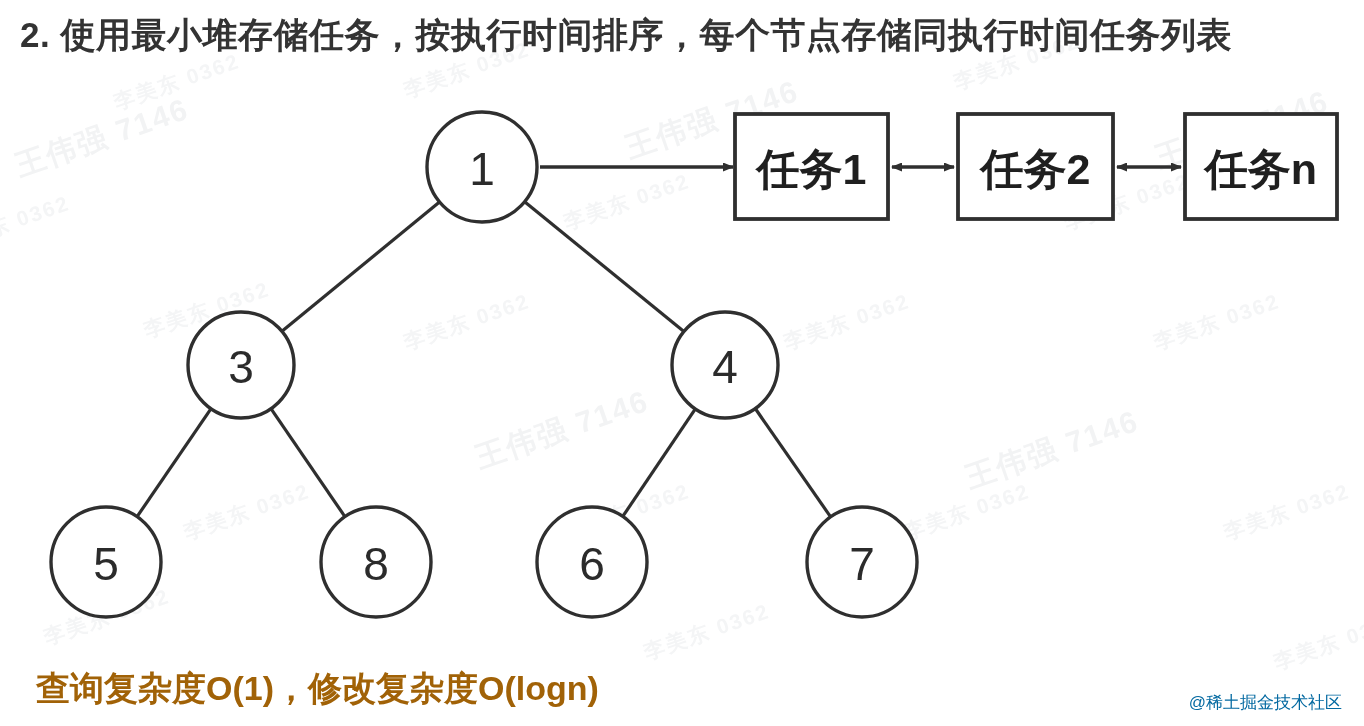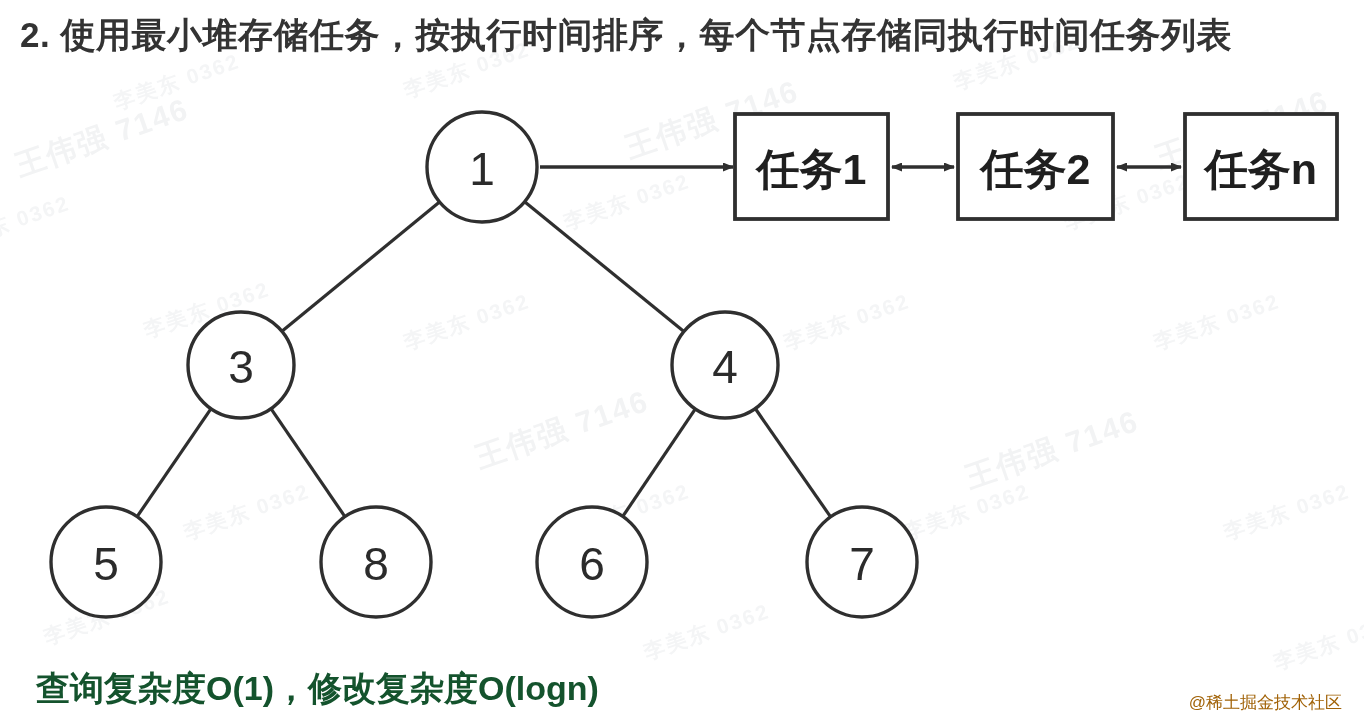--- a/index.html
+++ b/index.html
@@ -63,30 +63,30 @@
     white-space: nowrap;
     z-index: 3;
     text-align: right;
   }
   .footnote {
     position: absolute;
     left: 36px;
     top: 666px;
     font-size: 34px;
     font-weight: 700;
-    color: #14532d;
+    color: #a16207;
     white-space: nowrap;
     z-index: 3;
   }
   .credit {
     position: absolute;
     right: 22px;
     top: 691px;
     font-size: 17px;
-    color: #a16207;
+    color: #0369a1;
     white-space: nowrap;
     z-index: 3;
   }
 
   
   .node-text {
     font-family: "Liberation Sans", "DejaVu Sans", sans-serif;
     font-size: 46px;
     font-weight: 400;
     fill: #2b2b2b;

